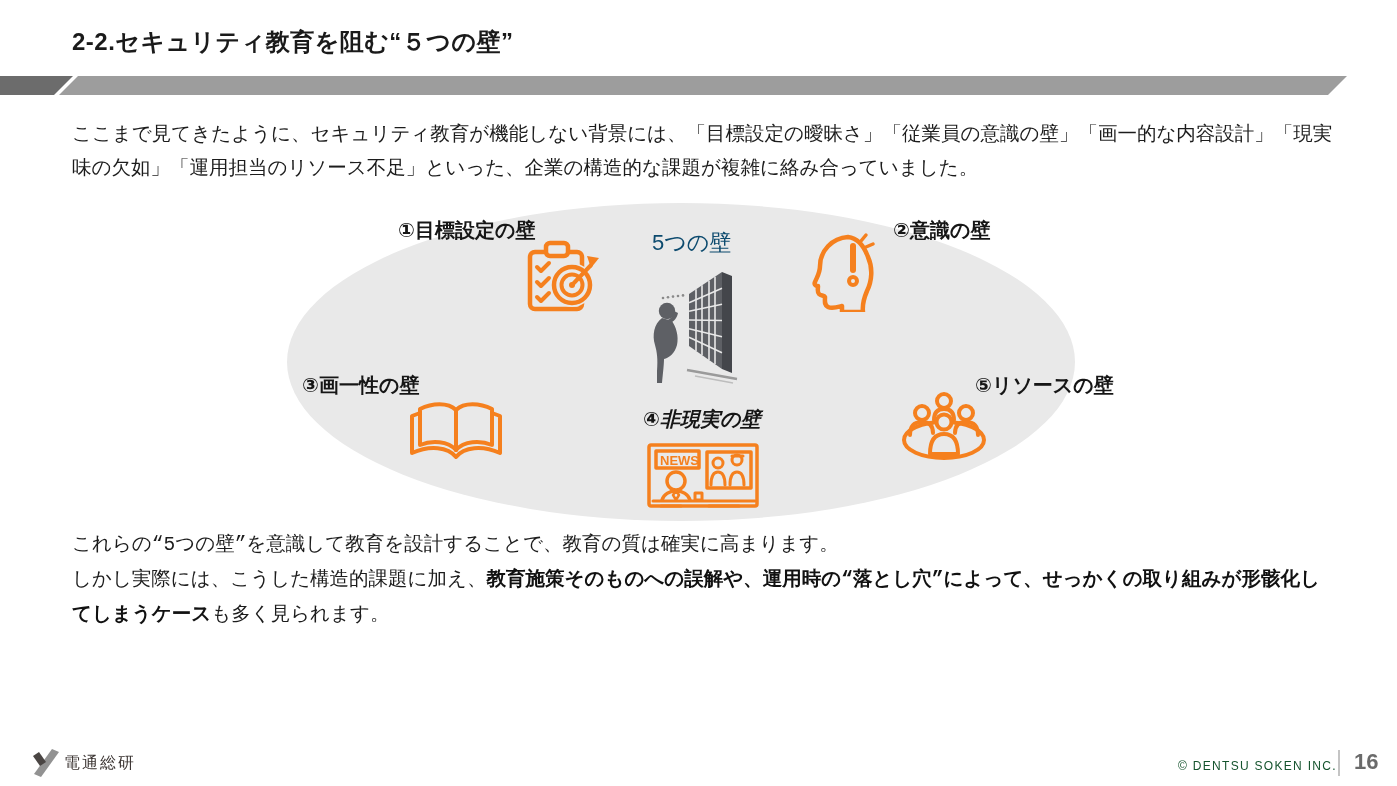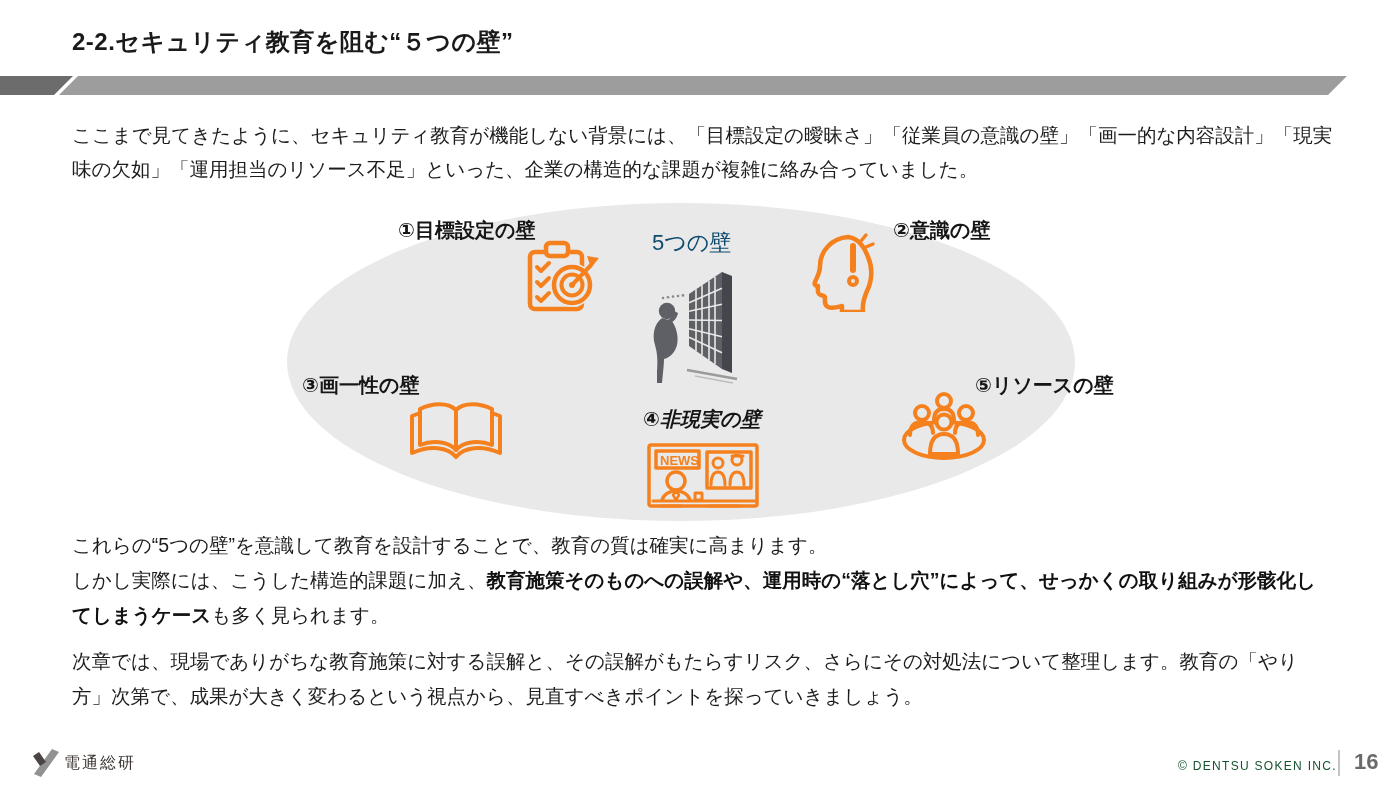--- a/index.html
+++ b/index.html
@@ -7,21 +7,21 @@
   body { font-family:"Liberation Sans","DejaVu Sans",sans-serif; background:#ffffff; overflow:hidden; }
   .slide { position:relative; width:1397px; height:786px; background:#ffffff; }
 
   .page-title { position:absolute; left:72px; top:26px; font-size:24px; font-weight:bold; color:#1a1a1a; letter-spacing:0.5px; }
 
   .banner-dark  { position:absolute; left:0; top:76px; width:73px; height:19px; background:#6C6C6C;
                   clip-path:polygon(0 0,73px 0,54px 19px,0 19px); }
   .banner-light { position:absolute; left:59px; top:76px; width:1288px; height:19px; background:#9D9D9D;
                   clip-path:polygon(19px 0,1288px 0,1269px 19px,0 19px); }
 
-  .para { position:absolute; left:72px; width:1262px; font-size:19.5px; line-height:34px; color:#1c1c1c; }
+  .para { position:absolute; left:72px; width:1262px; font-size:19.5px; line-height:34px; color:#1c1c1c;font-family:Liberation Mono, monospace; }
   .para.p-intro { top:118px; }
   .para.p-mid   { top:528px; line-height:35px; }
   .para.p-next  { top:644px; line-height:35px; }
   .para strong  { font-weight:bold; color:#111; }
 
   .ellipse { position:absolute; left:287px; top:203px; width:788px; height:318px; background:#E9E9E9; border-radius:50%; }
 
   .diag-label { position:absolute; font-size:20px; font-weight:bold; color:#161616; white-space:nowrap; }
   .lbl-1 { left:398px; top:217px; }
   .lbl-2 { left:893px; top:217px; }
@@ -164,21 +164,20 @@
         <path d="M20,56 C25,55 28,51 29,46 L25,44 C24,49 22,52 18,53 Z"></path>
       </g>
     </g>
   </svg>
 
   <div class="para p-mid">
     <div>これらの“5つの壁”を意識して教育を設計することで、教育の質は確実に高まります。</div>
     <div><span>しかし実際には、こうした構造的課題に加え、</span><strong>教育施策そのものへの誤解や、運用時の“落とし穴”によって、せっかくの取り組みが形骸化してしまうケース</strong><span>も多く見られます。</span></div>
   </div>
 
-  <div class="para p-next">次章では、現場でありがちな教育施策に対する誤解と、その誤解がもたらすリスク、さらにその対処法について整理します。教育の「やり方」次第で、成果が大きく変わるという視点から、見直すべきポイントを探っていきましょう。</div>
 
   <div class="footer-logo">
     <svg width="27" height="28" viewBox="0 0 27 28">
       <polygon points="20,0 27,3 9,28 2,25" fill="#929292"></polygon>
       <polygon points="1,7 7,3 14,13 8,17" fill="#4A4543"></polygon>
     </svg>
     <span class="footer-logo-text">電通総研</span>
   </div>
   <div class="footer-copy">© DENTSU SOKEN INC.</div>
   <div class="footer-divider"></div>

